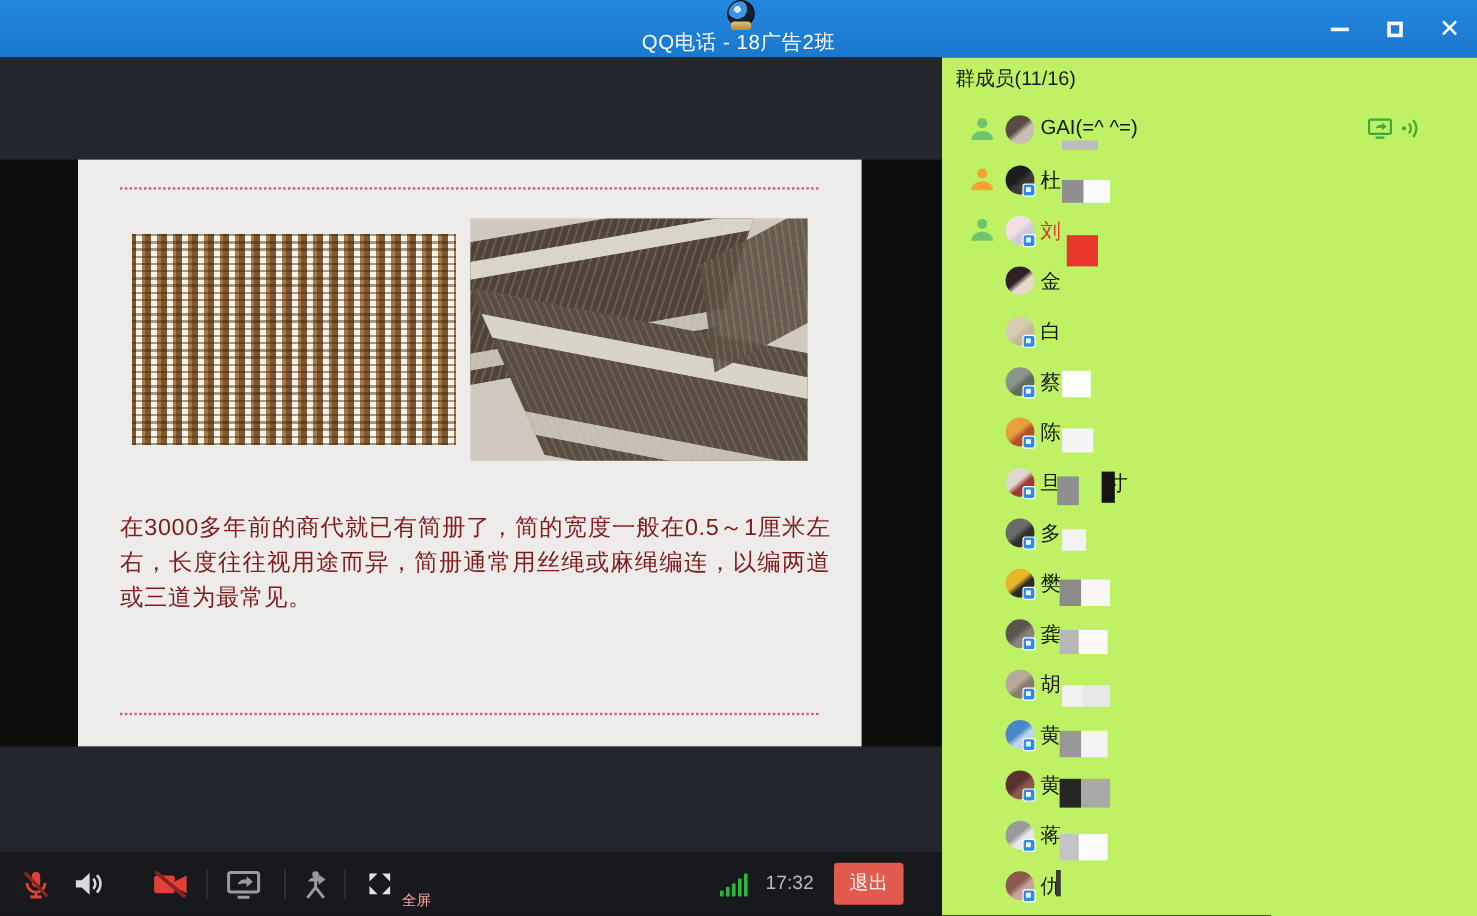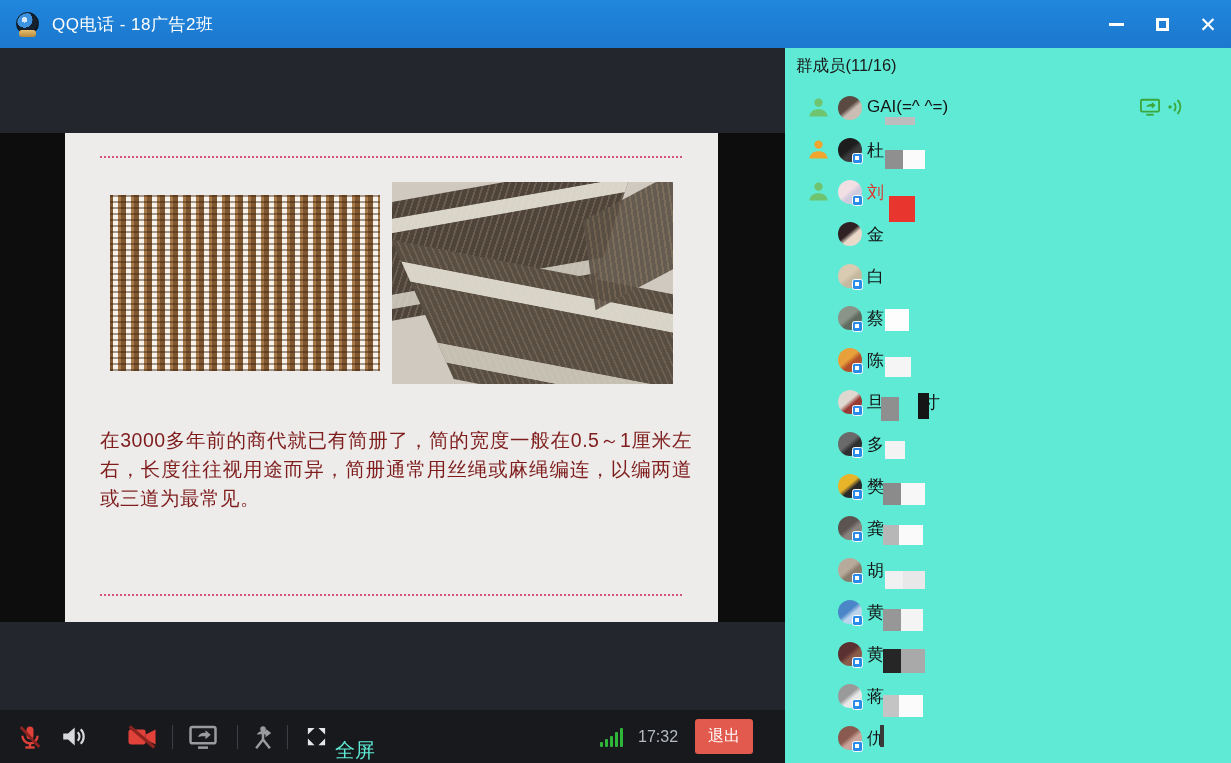--- a/index.html
+++ b/index.html
@@ -2,21 +2,21 @@
 <html><head>
 <meta charset="utf-8">
 <style>
   * { margin:0; padding:0; box-sizing:border-box; }
   html,body { width:1231px; height:763px; }
   body { font-family:"Liberation Sans","DejaVu Sans",sans-serif; overflow:hidden; background:#000; }
   #app { position:relative; width:1231px; height:763px; }
 
   
   .titlebar { position:absolute; left:0; top:0; width:1231px; height:48px;
-    background:linear-gradient(#2186dd,#1b78cd); display:flex; align-items:center; }
+    background:linear-gradient(#2186dd,#1b78cd); display:flex; align-items:center;flex-direction:column; }
   .cam-icon { position:relative; width:27px; height:24px; margin:0 11px 0 14px; }
   .cam-ball { position:absolute; left:2px; top:0; width:23px; height:23px; border-radius:50%;
     background:radial-gradient(circle at 36% 32%, #d8e8f4 0 14%, #3d93e0 15% 40%, #14202c 41% 72%, #060a0e 73%);
     border:1px solid #0c1218; }
   .cam-base { position:absolute; left:5px; bottom:-1px; width:17px; height:7px; border-radius:3px;
     background:linear-gradient(#e8c070,#b5883a); }
   .title-text { color:#fff; font-size:17px; letter-spacing:.5px; }
   .win-controls { position:absolute; right:0; top:0; height:48px; display:flex; align-items:center; }
   .win-btn { width:46px; height:48px; display:flex; align-items:center; justify-content:center;
     color:#fff; cursor:default; }
@@ -51,29 +51,29 @@
       repeating-linear-gradient(90deg, #594e42 0 5px, #6e6153 5px 7px); }
   .bp3 { right:-6%; top:8%; width:38%; height:42%; transform:rotate(-28deg) skewX(-20deg);
     background-image:repeating-linear-gradient(90deg, #5a4f44 0 4px, #71634f 4px 6px); opacity:.9; }
   .slide-caption { position:absolute; left:35px; top:293px; width:592px; color:#7f1d1d;
     font-size:19.5px; line-height:29px; letter-spacing:.5px; text-align:justify; }
 
   
   .toolbar { position:absolute; left:0; top:662px; width:785px; height:53px; background:#17191d; }
   .tb-item { position:absolute; top:0; height:53px; display:flex; align-items:center; }
   .tb-divider { position:absolute; top:15px; width:1px; height:24px; background:#3c3f45; }
-  .tb-label { color:#5eead4; font-size:20px; margin-left:7px;margin-top:28px; }
+  .tb-label { color:#fca5a5; font-size:12px; margin-left:7px;margin-top:28px; }
   .sig-bars { display:flex; align-items:flex-end; gap:2px; height:20px; }
   .sig-bars i { display:block; width:3px; background:#2fb63a; border-radius:1px; }
   .time-text { color:#b6bac0; font-size:16px; }
   .exit-btn { position:absolute; left:695px; top:9px; width:58px; height:35px; background:#e15a4d;
     border:none; border-radius:3px; color:#fff; font-size:16px; font-family:inherit; }
 
   
-  .sidebar { position:absolute; left:785px; top:48px; width:446px; height:715px; background:#5eead4; overflow:hidden; }
+  .sidebar { position:absolute; left:785px; top:48px; width:446px; height:715px; background:#bef264; overflow:hidden; }
   .sidebar-header { position:absolute; left:11px; top:7px; font-size:16.5px; color:#1b1b1b; }
   .member-list { position:absolute; left:0; top:39px; width:384px; }
   .member-row { position:relative; width:446px; height:42px; }
   .status-person { position:absolute; left:22px; top:9px; width:23px; height:23px; }
   .avatar { position:absolute; left:53px; top:9px; width:24px; height:24px; border-radius:50%; }
   .badge { position:absolute; left:67px; top:24px; width:11px; height:11px; background:#2a8ce8;
     border:1.5px solid #fff; border-radius:2.5px; }
   .badge::after { content:""; position:absolute; left:2px; top:2px; width:4px; height:4px; background:#fff; }
   .member-name { position:absolute; left:82px; top:10px; font-size:17px; color:#141414; white-space:nowrap; }
   .censor-block { position:absolute; }

